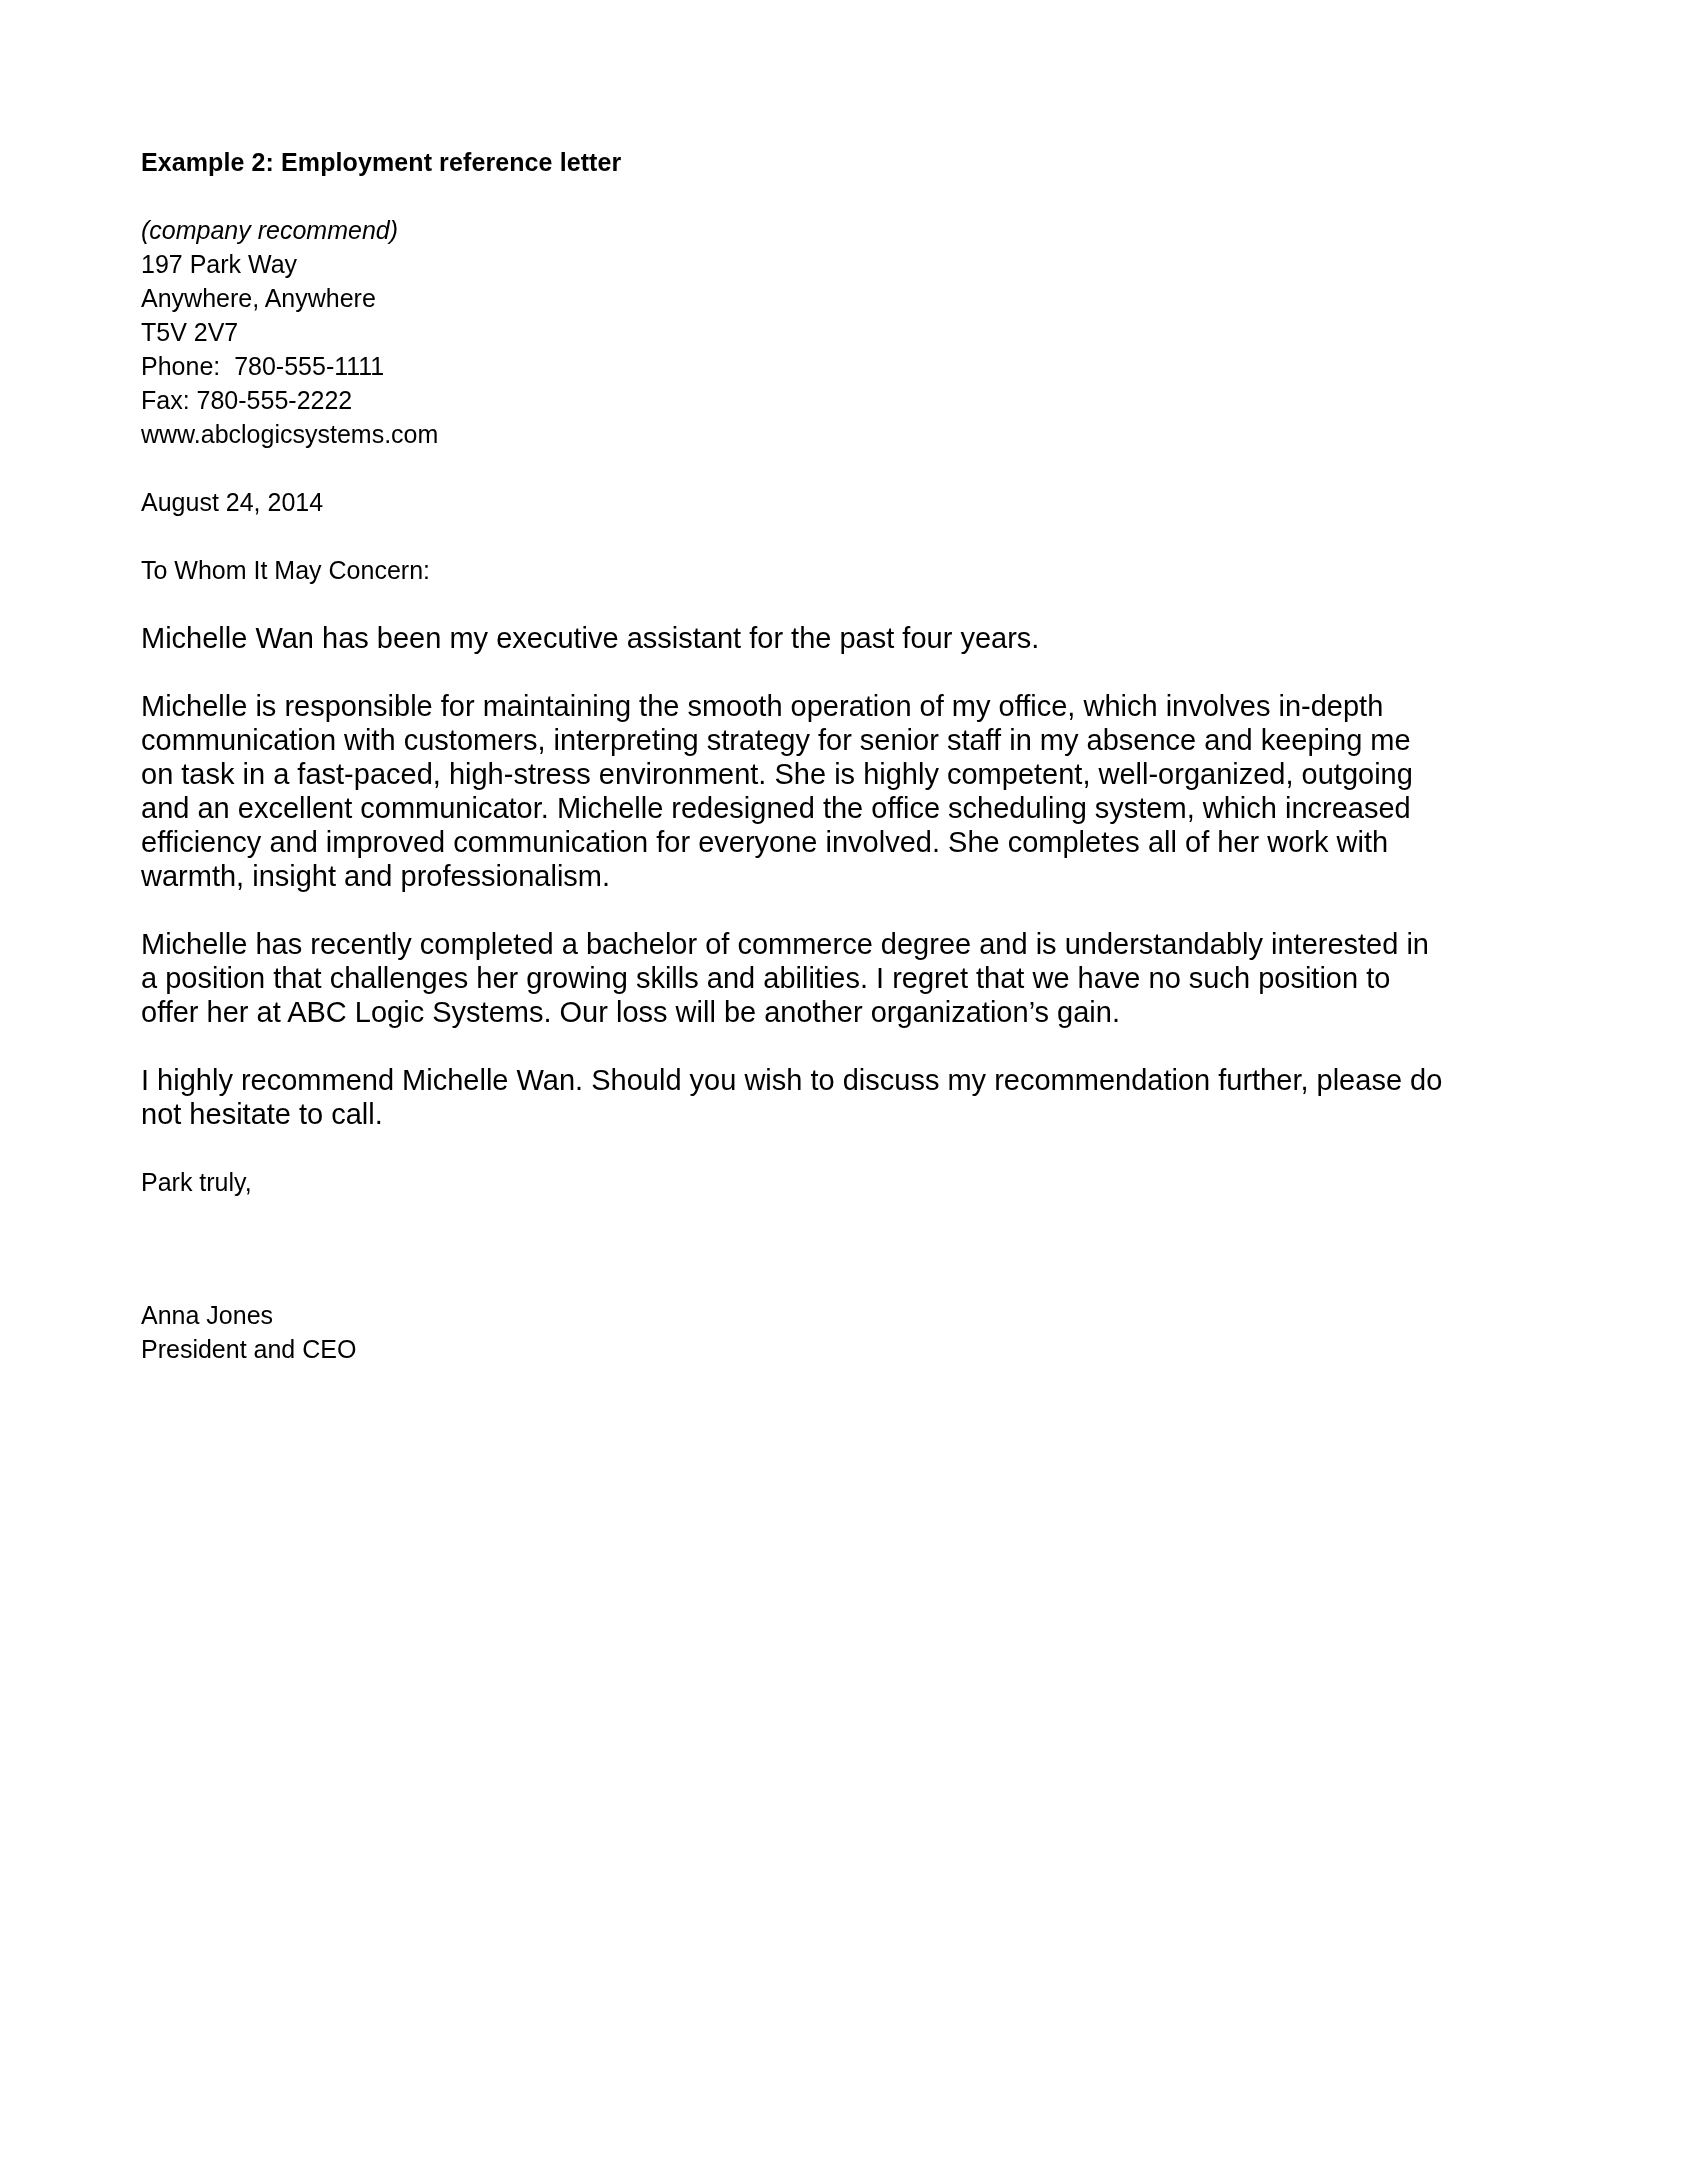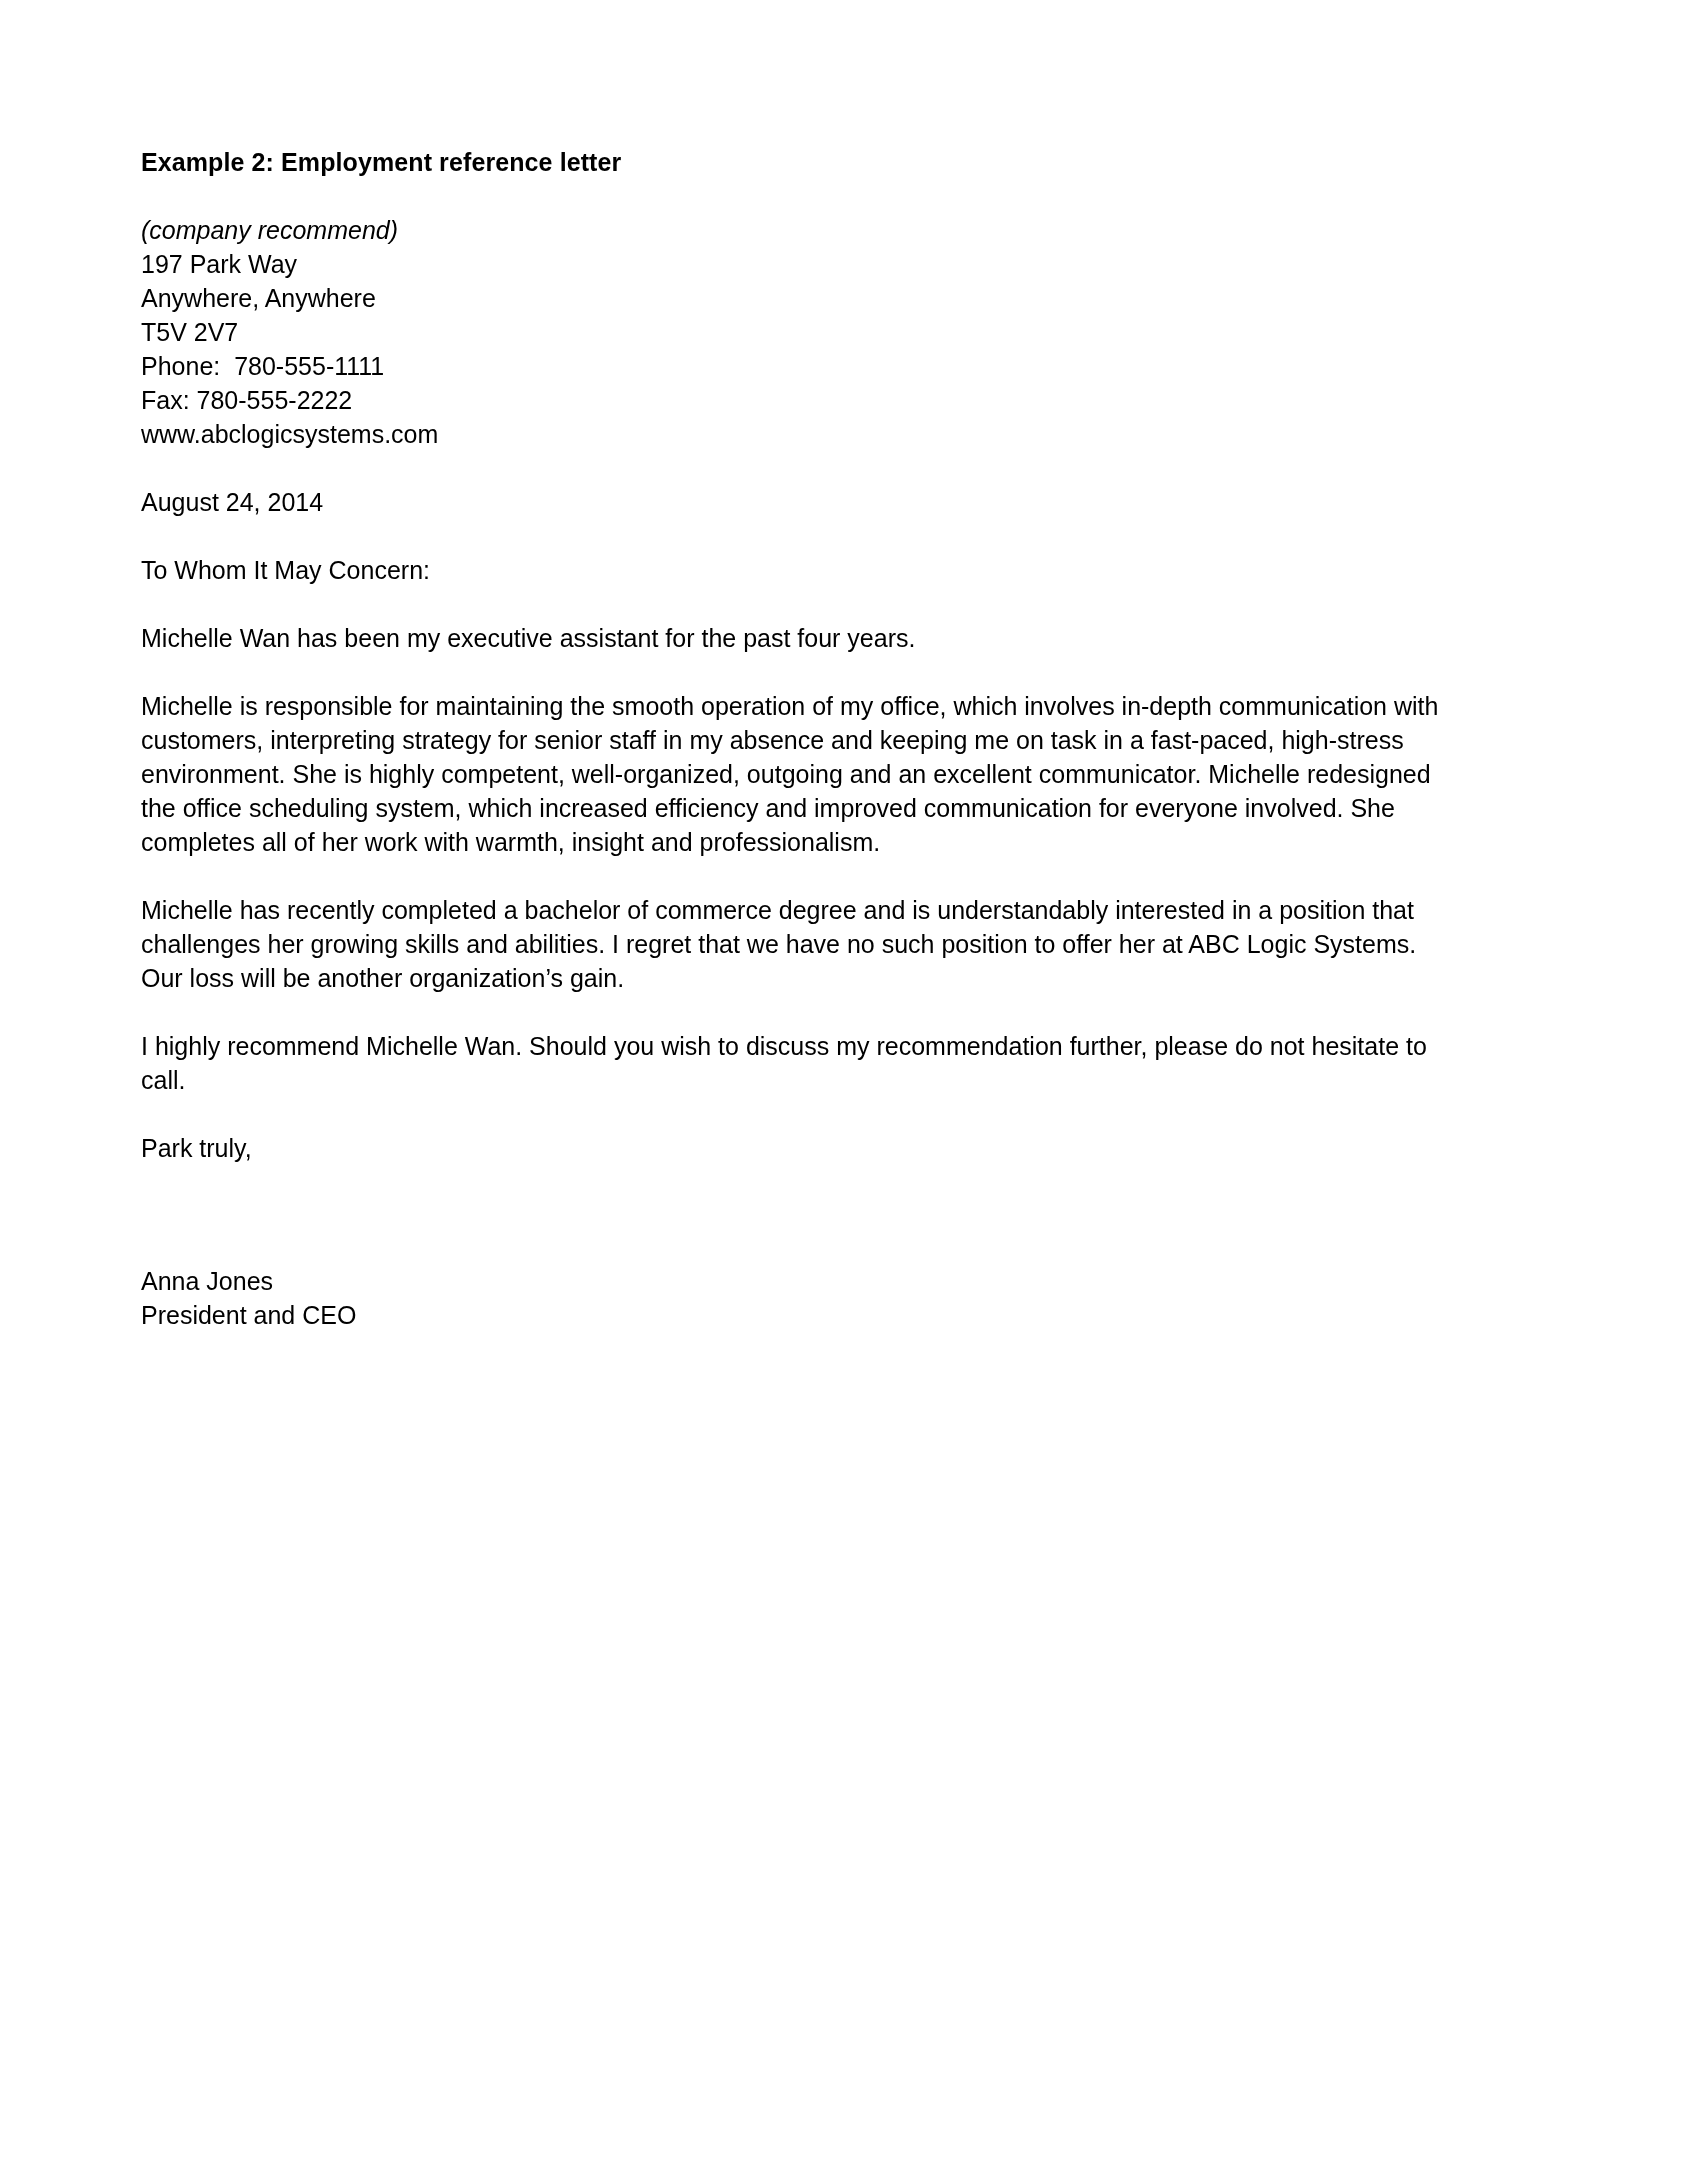--- a/index.html
+++ b/index.html
@@ -36,21 +36,21 @@
   }
   .line {
     font-size: 25px;
     line-height: 34px;
     white-space: pre;
   }
   .line.italic {
     font-style: italic;
   }
   .para {
-    font-size: 25px;
+    font-size: 29px;
     line-height: 34px;
     margin: 0 0 34px 0;
     text-align: left;
     max-width: 1307px;
   }
   .para:last-child { margin-bottom: 0; }
   .sig-gap {
     height: 99px;
   }
   .sign-off {

